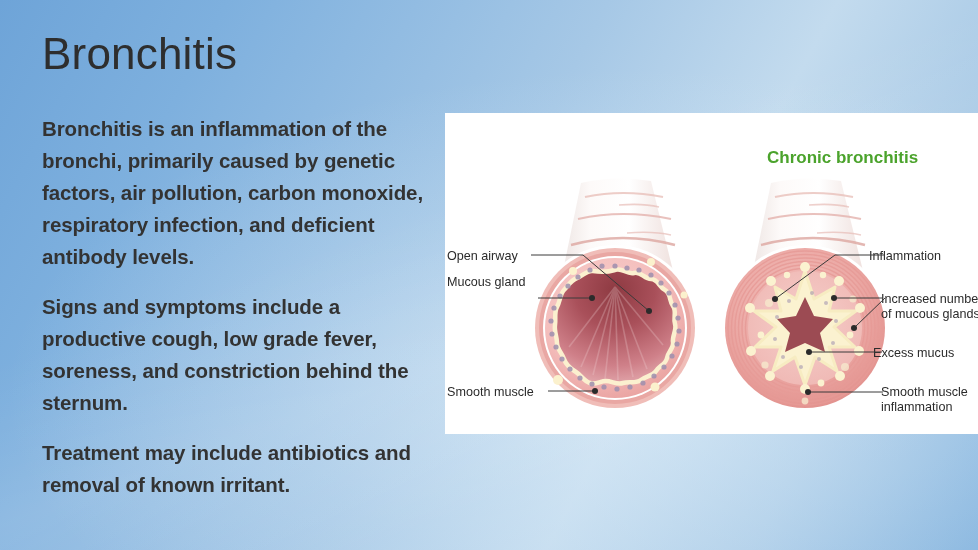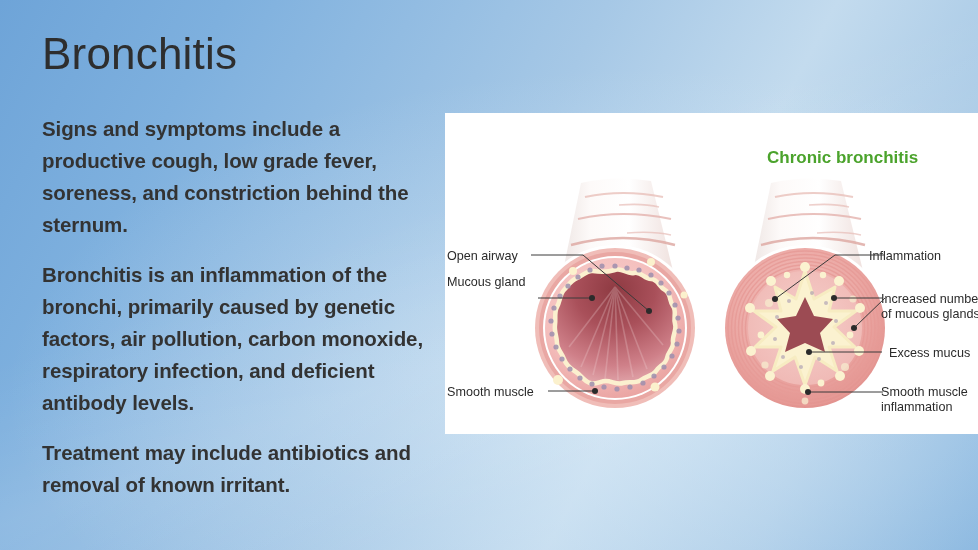--- a/index.html
+++ b/index.html
@@ -108,22 +108,22 @@
 <body>
 
 <div id="slide">
   <div class="bg-base"></div>
   <div class="bg-sheen"></div>
   <div class="bg-sheen2"></div>
 
   <div id="title">Bronchitis</div>
 
   <div id="body-col">
+    <p class="para">Bronchitis is an inflammation of the bronchi, primarily caused by genetic factors, air pollution, carbon monoxide, respiratory infection, and deficient antibody levels.</p>
     <p class="para">Signs and symptoms include a productive cough, low grade fever, soreness, and constriction behind the sternum.</p>
-    <p class="para">Bronchitis is an inflammation of the bronchi, primarily caused by genetic factors, air pollution, carbon monoxide, respiratory infection, and deficient antibody levels.</p>
     <p class="para">Treatment may include antibiotics and removal of known irritant.</p>
   </div>
 
   <div id="figure">
 
     <div class="fig-heading" id="heading-chronic">Chronic bronchitis</div>
 
     <svg class="bronchus" id="bronchus-normal" viewBox="0 0 182 250">
       <defs>
         <linearGradient id="tubeN" x1="0" y1="0" x2="1" y2="0">
@@ -353,21 +353,21 @@
     </div>
     <svg style="position:absolute; left:386px; top:174px; width:56px; height:20px;">
       <line x1="52" y1="11" x2="4" y2="11" stroke="#3a3a3a" stroke-width="1"></line>
       <circle cx="3" cy="11" r="3" fill="#2b2b2b"></circle>
     </svg>
     <svg style="position:absolute; left:404px; top:182px; width:40px; height:42px;">
       <line x1="36" y1="3" x2="6" y2="32" stroke="#3a3a3a" stroke-width="1"></line>
       <circle cx="5" cy="33" r="3" fill="#2b2b2b"></circle>
     </svg>
 
-    <div class="fig-label right" id="lbl-excess-mucus" style="left: 444px; top: 233px;">Excess mucus</div>
+    <div class="fig-label right" id="lbl-excess-mucus" style="left: 428px; top: 233px;">Excess mucus</div>
     <svg style="position:absolute; left:361px; top:228px; width:80px; height:22px;">
       <line x1="76" y1="11" x2="4" y2="11" stroke="#3a3a3a" stroke-width="1"></line>
       <circle cx="3" cy="11" r="3" fill="#2b2b2b"></circle>
     </svg>
 
     <div class="fig-label right" id="lbl-smooth-hypertrophy" style="left: 436px; top: 272px;">
       <span>Smooth muscle</span><br>
       <span>inflammation</span>
     </div>
     <svg style="position:absolute; left:358px; top:268px; width:84px; height:22px;">

